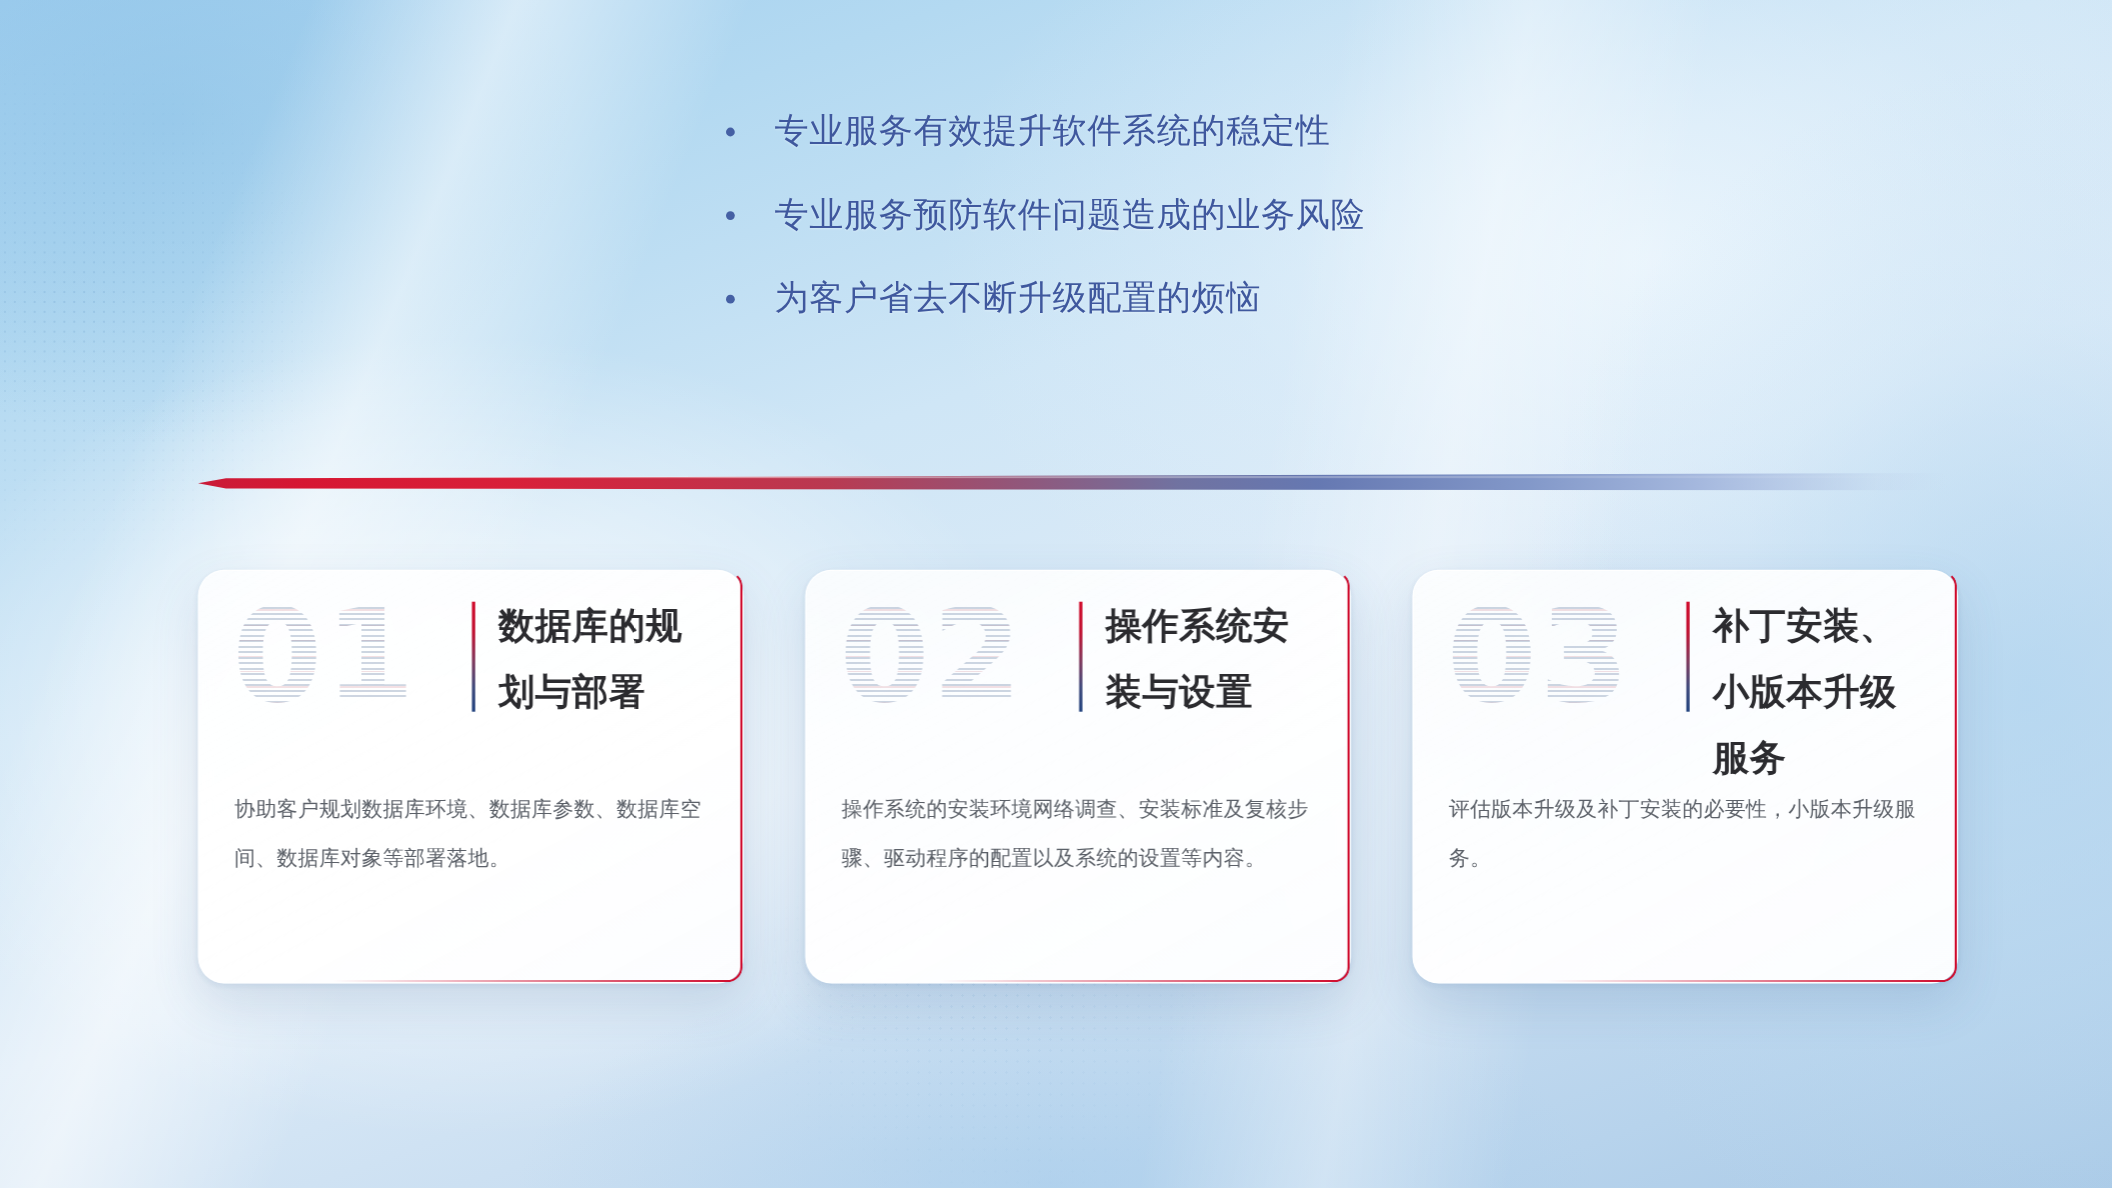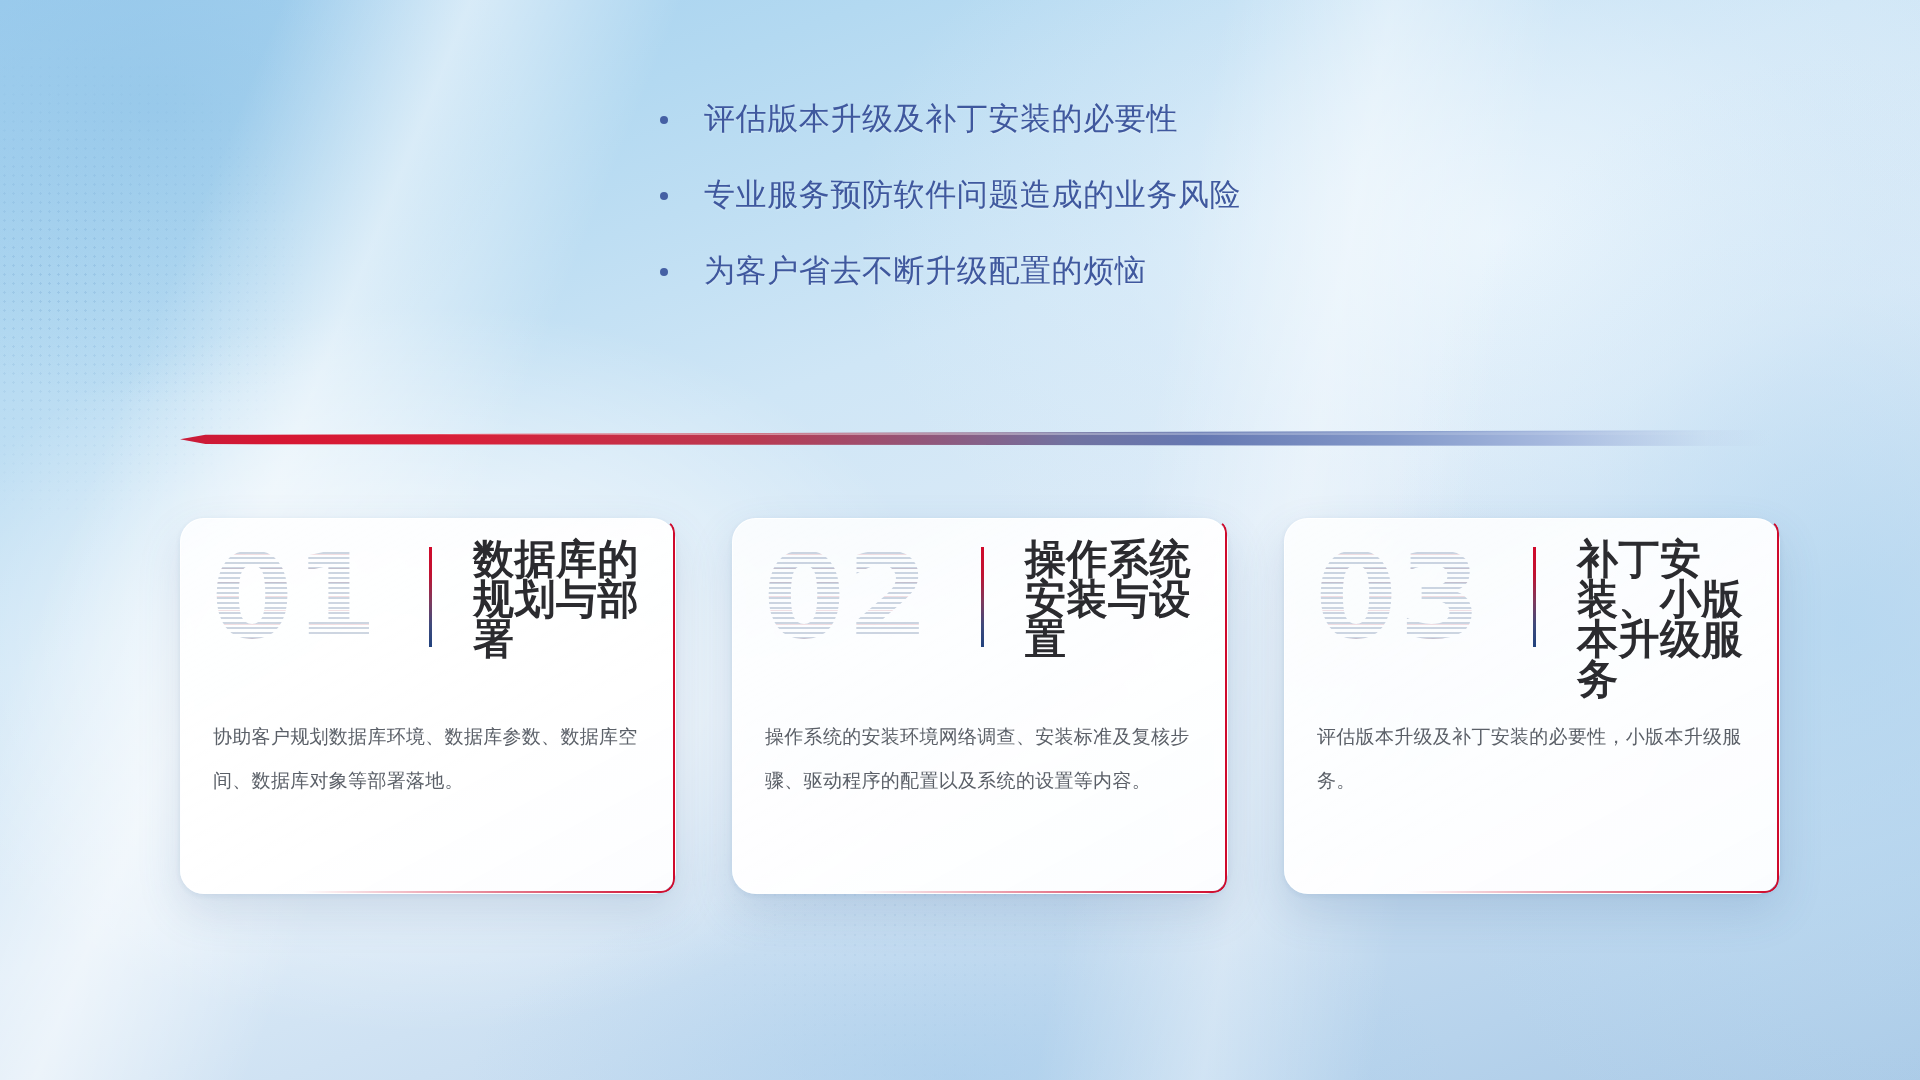--- a/index.html
+++ b/index.html
@@ -123,22 +123,22 @@
     opacity:.13;
     -webkit-mask-image:repeating-linear-gradient(180deg, transparent 0px, transparent 3px, #000 3px, #000 4px, transparent 4px, transparent 14px);
             mask-image:repeating-linear-gradient(180deg, transparent 0px, transparent 3px, #000 3px, #000 4px, transparent 4px, transparent 14px);
   }
 
   .vbar {
     position:absolute; left:248px; top:28px; width:3px; height:100px;
     background:linear-gradient(180deg,#d10a2b 0%, #c01232 28%, #7d3a5e 55%, #3f4a7c 78%, #21427e 100%);
   }
   .card-title {
-    position:absolute; left:292px; top:20px; right:22px;
-    font-size:41px; line-height:40px; font-weight:700; color:#2b2b2f;
+    position:absolute; left:272px; top:20px; right:22px;
+    font-size:33px; line-height:60px; font-weight:700; color:#2b2b2f;
     letter-spacing:.5px;
   }
   .card-body {
     position:absolute; left:32px; right:34px; top:196px;
     font-size:19px; line-height:44px; color:#5b6068; letter-spacing:.3px;
   }
 </style>
 </head>
 <body>
 
@@ -151,21 +151,21 @@
   <div class="bg-layer bg-glow-5"></div>
   <div class="bg-layer bg-streak-a"></div>
   <div class="bg-layer bg-streak-b"></div>
   <div class="bg-layer bg-dots"></div>
   <div class="bg-layer bg-dots-2"></div>
 </div>
 
 <div id="bullets">
   <div class="bullet-row">
     <span class="bullet-dot"></span>
-    <span class="bullet-text">评估版本升级及补丁安装的必要性</span>
+    <span class="bullet-text">专业服务有效提升软件系统的稳定性</span>
   </div>
   <div class="bullet-row">
     <span class="bullet-dot"></span>
     <span class="bullet-text">专业服务预防软件问题造成的业务风险</span>
   </div>
   <div class="bullet-row">
     <span class="bullet-dot"></span>
     <span class="bullet-text">为客户省去不断升级配置的烦恼</span>
   </div>
 </div>

